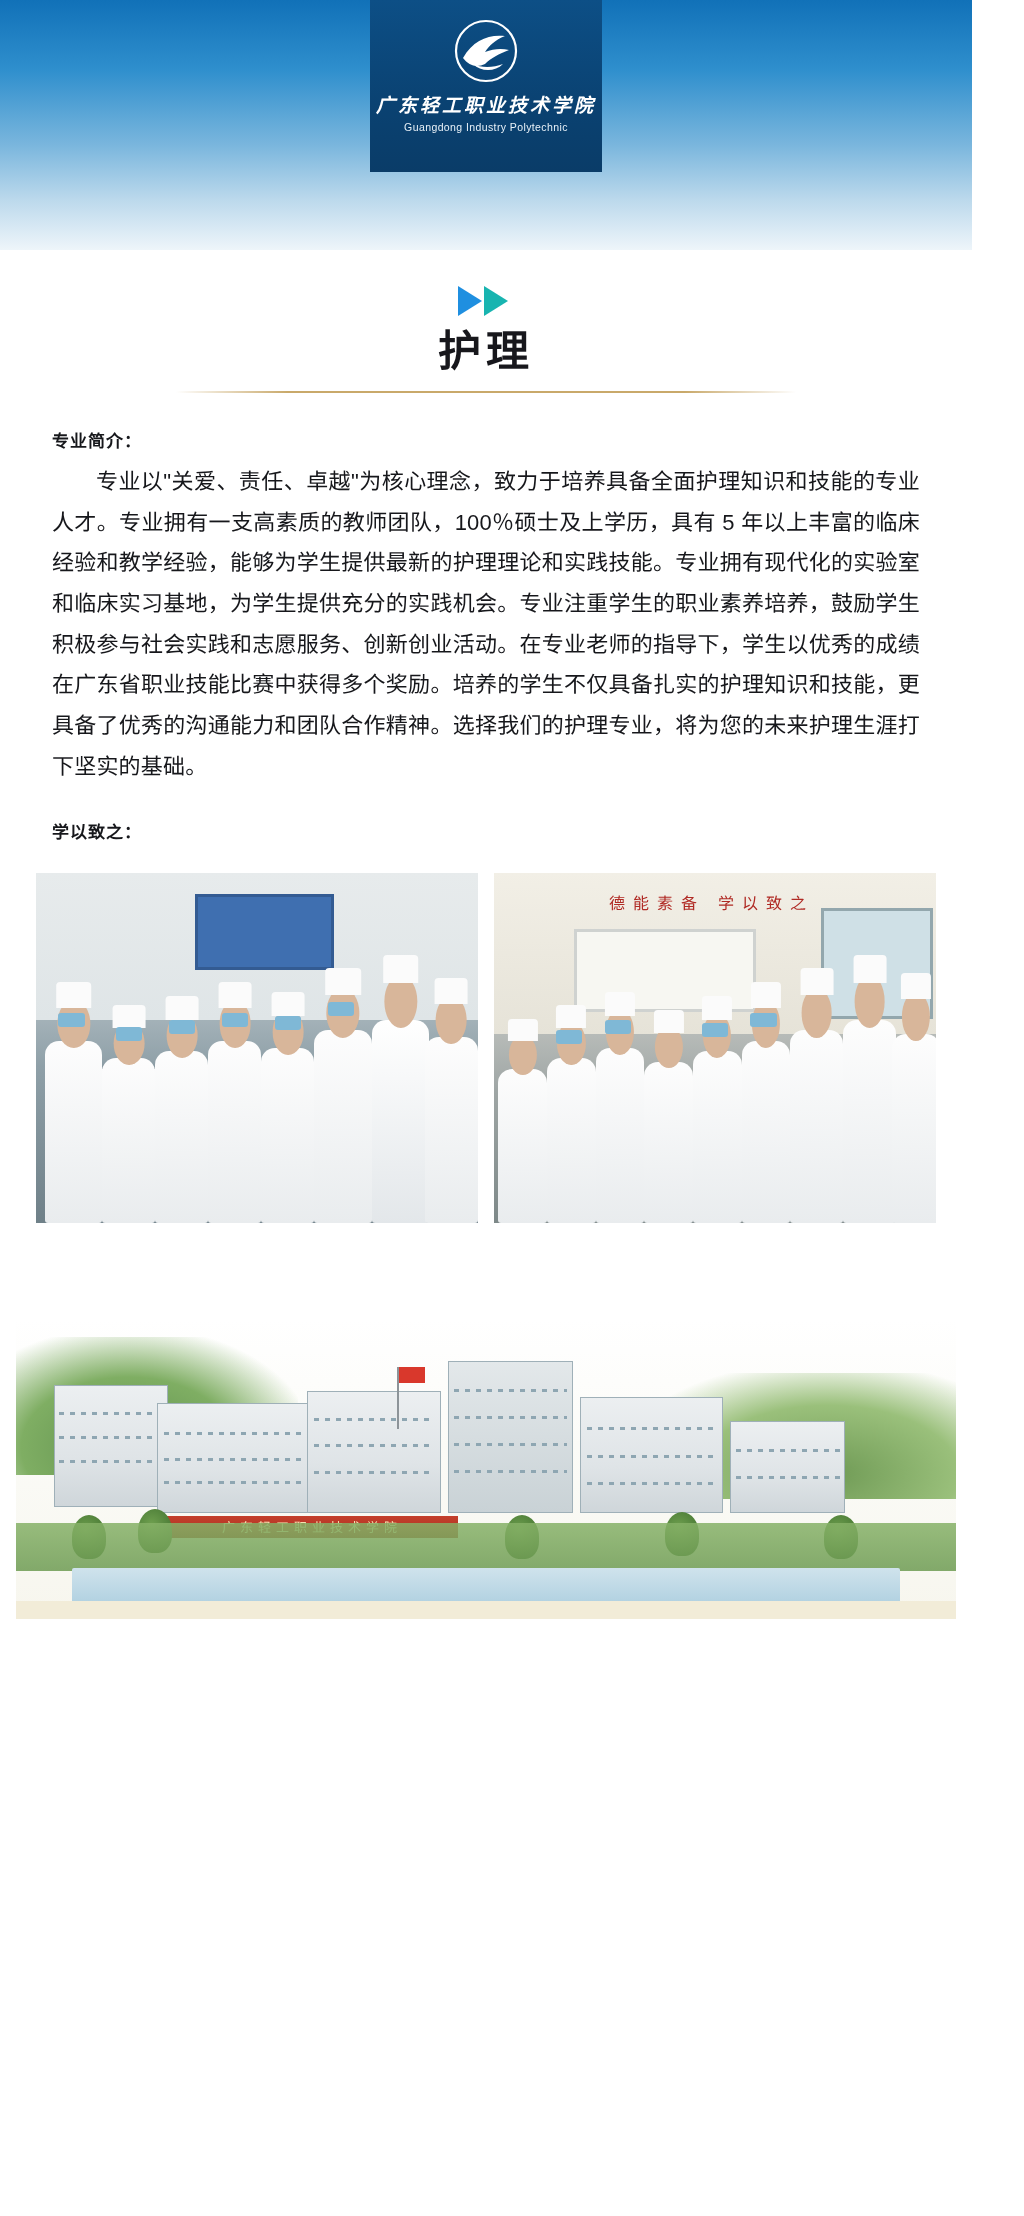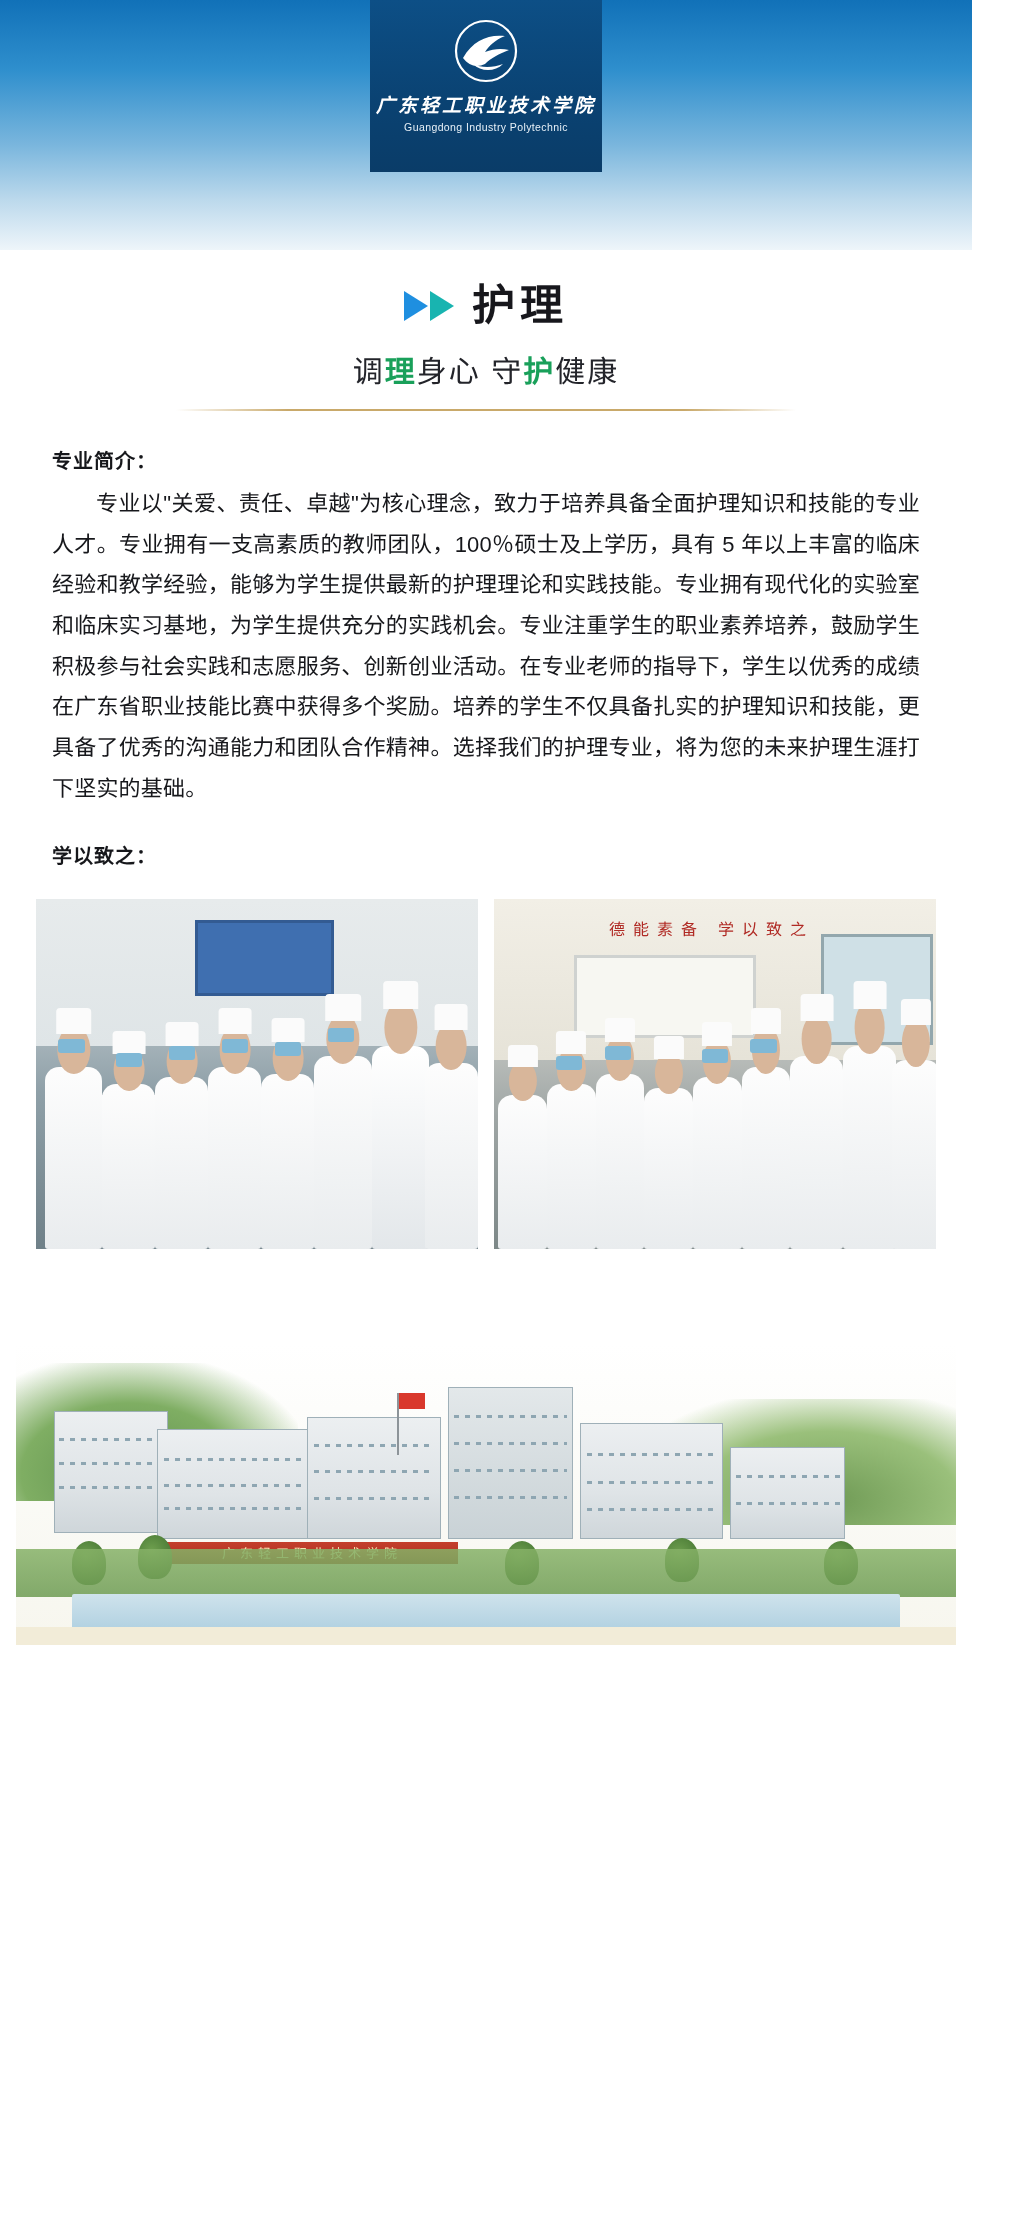--- a/index.html
+++ b/index.html
@@ -69,20 +69,21 @@
   .title-block {
     position: relative;
     margin-top: 34px;
     text-align: center;
   }
   .title-row {
     display: flex;
     align-items: center;
     justify-content: center;
     gap: 12px;
+    flex-direction: column;
   }
   .play-icon {
     display: inline-flex;
     align-items: center;
     gap: 3px;
   }
   .major-title {
     font-size: 43px;
     font-weight: bold;
     color: #17171c;
@@ -104,21 +105,21 @@
     width: 620px;
     height: 2px;
     background: linear-gradient(90deg, rgba(190,160,90,0) 0%, #c9a96a 18%, #c9a96a 82%, rgba(190,160,90,0) 100%);
   }
 
   
   .content {
     padding: 34px 52px 0 52px;
   }
   .section-head {
-    font-size: 20px;
+    font-size: 17px;
     font-weight: bold;
     color: #16171b;
     letter-spacing: 1px;
     margin-bottom: 10px;
   }
   .para {
     font-size: 22px;
     line-height: 1.85;
     color: #16171b;
     text-align: justify;
@@ -346,23 +347,20 @@
 
   <div class="title-block">
     <div class="title-row">
       <span class="play-icon">
         <svg viewBox="0 0 56 34" width="56" height="34" aria-hidden="true">
           <polygon points="0,2 24,17 0,32" fill="#1f8fe0"></polygon>
           <polygon points="26,2 50,17 26,32" fill="#18b4b0"></polygon>
         </svg>
       </span>
       <span class="major-title">护理</span>
-    </div>
-    <div class="subtitle">
-      <span>调</span><span class="hl">理</span><span>身心 守</span><span class="hl">护</span><span>健康</span>
     </div>
     <div class="divider"></div>
   </div>
 
   <div class="content">
 
     <div class="section-head">专业简介：</div>
     <div class="para">专业以"关爱、责任、卓越"为核心理念，致力于培养具备全面护理知识和技能的专业人才。专业拥有一支高素质的教师团队，100％硕士及上学历，具有 5 年以上丰富的临床经验和教学经验，能够为学生提供最新的护理理论和实践技能。专业拥有现代化的实验室和临床实习基地，为学生提供充分的实践机会。专业注重学生的职业素养培养，鼓励学生积极参与社会实践和志愿服务、创新创业活动。在专业老师的指导下，学生以优秀的成绩在广东省职业技能比赛中获得多个奖励。培养的学生不仅具备扎实的护理知识和技能，更具备了优秀的沟通能力和团队合作精神。选择我们的护理专业，将为您的未来护理生涯打下坚实的基础。</div>
 
     <div class="section-gap"></div>

